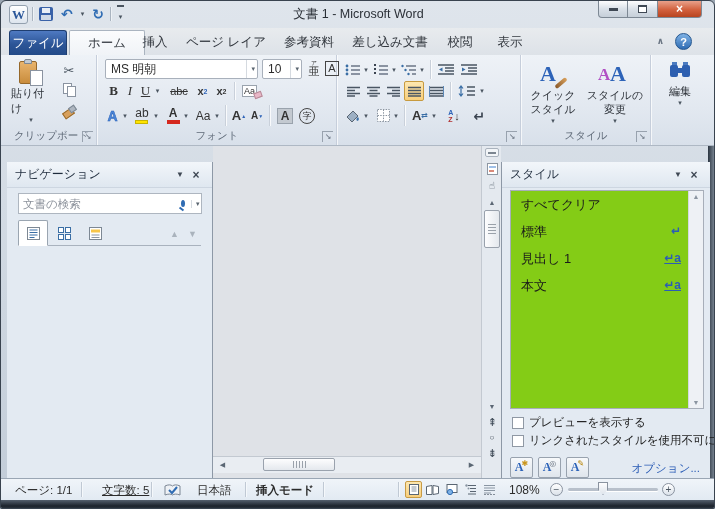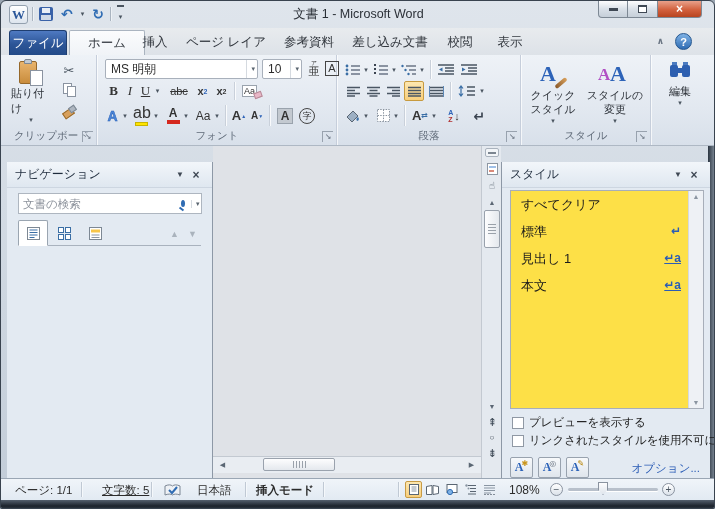--- a/index.html
+++ b/index.html
@@ -128,21 +128,21 @@
   .vhand{top:32px;height:15px;font-size:10px;color:#4a5663;}
   .vup{top:50px;height:12px;font-size:7px;}
   .vthumb{top:64px;height:38px;background:linear-gradient(90deg,#fdfdfe,#e4e8ed);border:1px solid #99a1ac;border-radius:2px;}
   .vgrip{width:8px;height:11px;background:repeating-linear-gradient(#9aa1aa 0 1px,transparent 1px 3px);}
   .vdn{top:254px;height:12px;font-size:7px;}
   .vprev{top:269px;height:14px;font-size:11px;color:#3c4754;}
   .vbrowse{top:285px;height:13px;font-size:8px;color:#3c4754;}
   .vnext{top:300px;height:14px;font-size:11px;color:#3c4754;}
 
   .stylepane{left:500px;width:209px;border-left:1px solid #8d98a6;}
-  .stylelist{position:absolute;left:8px;top:28px;width:194px;height:219px;background:#fde047;border:1px solid #a7aeb9;}
+  .stylelist{position:absolute;left:8px;top:28px;width:194px;height:219px;background:#84cc16;border:1px solid #a7aeb9;}
   .sitem{position:relative;height:27px;line-height:27px;padding-left:10px;font-size:13px;color:#1b1b1b;}
   .smark{position:absolute;right:22px;top:0;color:#2b5db6;font-weight:bold;font-size:12px;text-decoration:underline;}
   .lscroll{position:absolute;right:0;top:0;width:15px;height:100%;background:#eef1f5;border-left:1px solid #d4d9e0;}
   .lscroll .u{position:absolute;top:2px;left:0;right:0;text-align:center;font-size:7px;color:#8b95a1;}
   .lscroll .d{position:absolute;bottom:2px;left:0;right:0;text-align:center;font-size:7px;color:#8b95a1;}
   .cbrow{position:absolute;left:10px;display:flex;align-items:center;gap:5px;font-size:11.5px;color:#1c1c1c;white-space:nowrap;}
   .cb{width:12px;height:12px;background:#fff;border:1px solid #8f98a4;flex:0 0 auto;}
   .stbtn{position:absolute;width:23px;height:21px;background:linear-gradient(#f7f9fb,#dfe5ec);border:1px solid #98a2ae;border-radius:2px;display:flex;align-items:center;justify-content:center;}
   .stbtn b{font-size:12px;font-weight:bold;color:#2d63b8;font-family:"Liberation Serif",serif;}
   .stbtn i{font-size:8px;color:#c9961e;margin-left:-2px;margin-top:-8px;}
@@ -292,21 +292,21 @@
       </span>
 
       <span class="rbtn" style="left:6px;top:50px;width:17px;height:21px;">
           <span class="fxA">A</span>
         </span>
       <span class="rbtn dd7" style="left:23px;top:50px;width:8px;height:21px;">
           <span>▾</span>
         </span>
       <span class="rbtn" style="left:34px;top:50px;width:20px;height:21px;">
         <span class="ic-a">
-            <b style="font-weight:normal;font-size:16px;">ab</b>
+            <b style="font-weight:normal;font-size:12px;">ab</b>
             <i class="bar yellow"></i>
           </span>
       </span>
       <span class="rbtn dd7" style="left:54px;top:50px;width:8px;height:21px;">
           <span>▾</span>
         </span>
       <span class="rbtn" style="left:66px;top:50px;width:18px;height:21px;">
         <span class="ic-a">
             <b>A</b>
             <i class="bar red"></i>
@@ -457,21 +457,20 @@
         <span class="az">
             <i>A</i>
             <i>Z</i>
           </span>
         <span class="dnarrow">↓</span>
       </span>
       <span class="rbtn" style="left:132px;top:50px;width:18px;height:21px;font-weight:bold;font-size:14px;color:#3a4350;">
           <span>↵</span>
         </span>
 
-      <span class="grplabel">段落</span>
       <span class="launcher" style="right:3px;">↘</span>
     </div>
 
     <div class="grp" style="left:521px;width:129px;">
       <div class="bigbtn" style="left:4px;top:4px;width:54px;">
         <span class="qs-ic">
             <b>A</b>
             <span class="brush"></span>
           </span>
         <span class="twoline">クイック</span>

